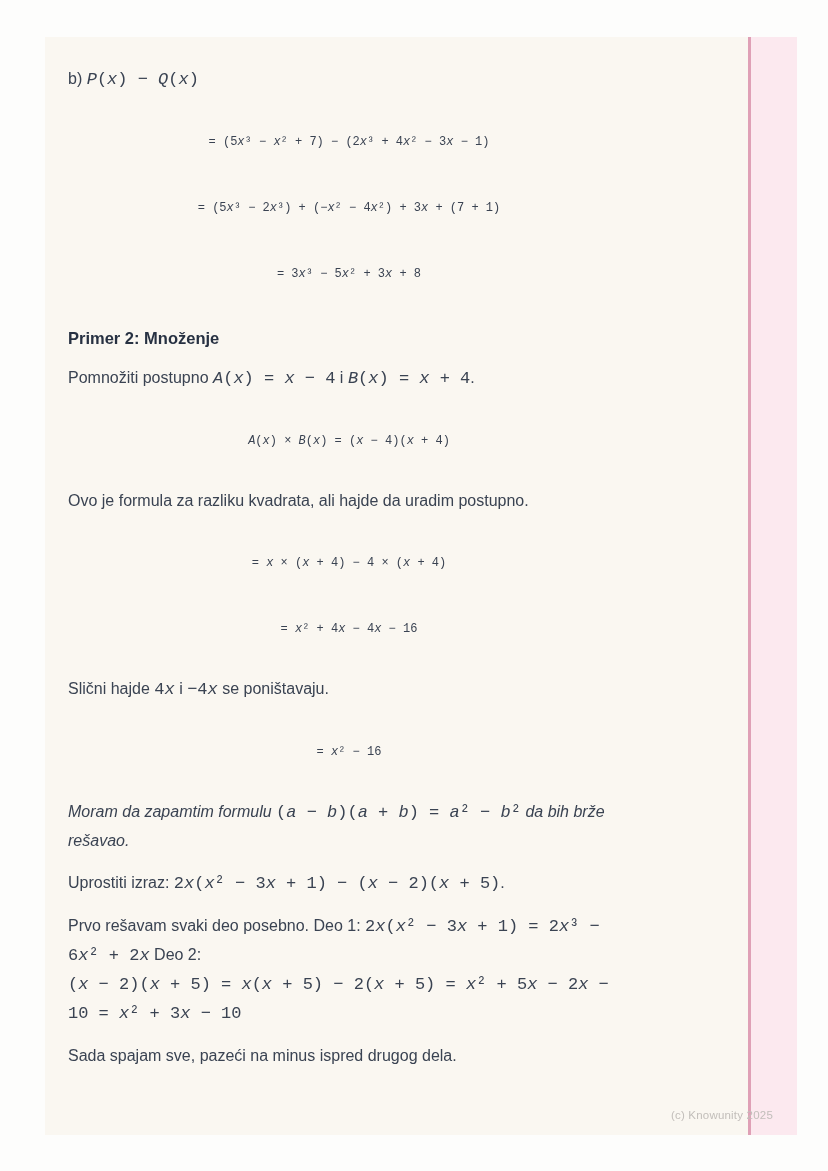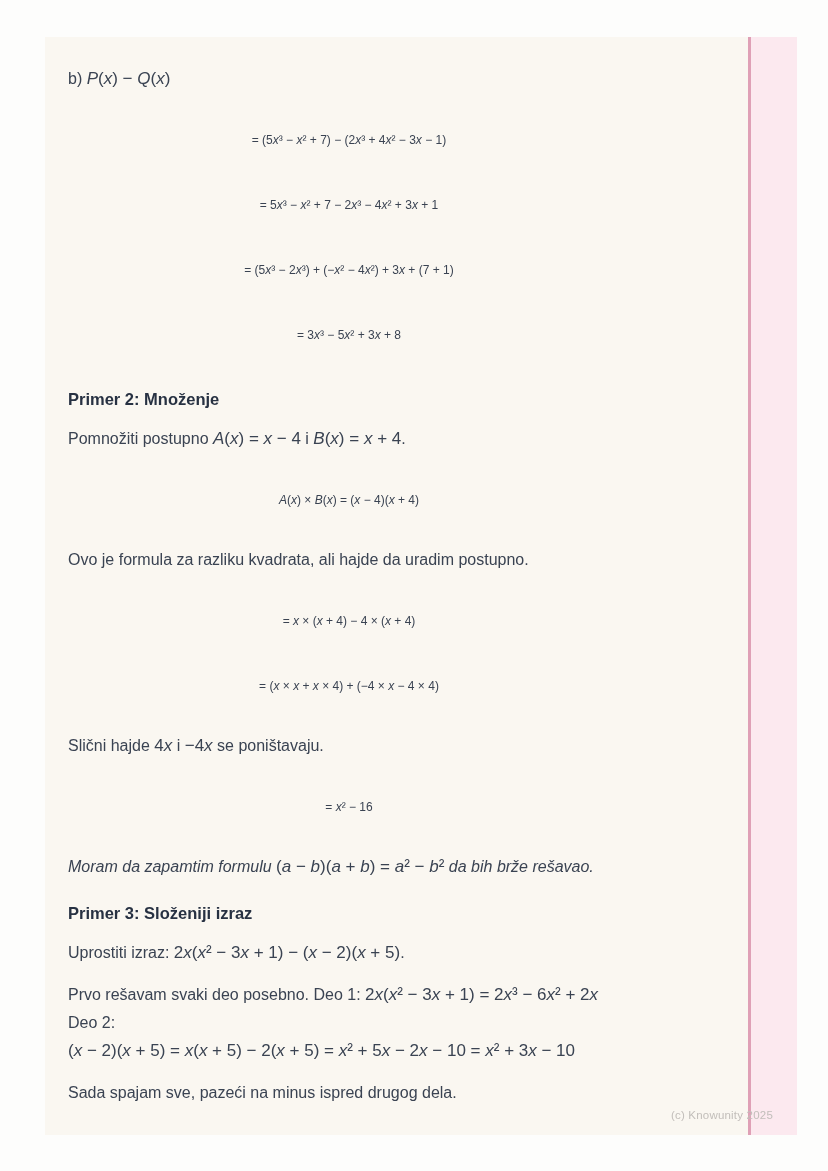--- a/index.html
+++ b/index.html
@@ -34,67 +34,65 @@
   .heading {
     margin: 20px 0 2px;
     font-size: 16.5px; font-weight: 700;
     color: #273142; line-height: 24px;
   }
   .eq {
     margin: 0; padding: 20px 0;
     text-align: center;
     line-height: 23px;
   }
-  .m { font-family: Liberation Sans, sans-serif; font-size: 17px; font-style: normal; }
+  .m { font-family: Liberation Mono, monospace; font-size: 17px; font-style: normal; }
   .eq .m { font-size: 12px; }
   .m i { font-style: italic; }
   .para.italic .t { font-style: italic; }
   .watermark {
     position: absolute; right: 24px; bottom: 14px;
     font-size: 11.5px; color: #c2beba;
     z-index: 3; letter-spacing: 0.2px; margin-left: 36px;
   }
 </style>
 </head>
 <body>
 
 <div class="page">
 
   <div class="content">
 
     <p class="para"><span class="t">b) </span><span class="m"><i>P</i>(<i>x</i>) − <i>Q</i>(<i>x</i>)</span></p>
 
     <div class="eq"><span class="m">= (5<i>x</i>³ − <i>x</i>² + 7) − (2<i>x</i>³ + 4<i>x</i>² − 3<i>x</i> − 1)</span></div>
 
-    <div class="eq"><span class="m">= 5<i>x</i>³ − <i>x</i>² + 7 − 2<i>x</i>³ − 4<i>x</i>² + 3<i>x</i> + 1</span></div>
 
     <div class="eq"><span class="m">= (5<i>x</i>³ − 2<i>x</i>³) + (−<i>x</i>² − 4<i>x</i>²) + 3<i>x</i> + (7 + 1)</span></div>
 
     <div class="eq"><span class="m">= 3<i>x</i>³ − 5<i>x</i>² + 3<i>x</i> + 8</span></div>
 
     <h3 class="heading">Primer 2: Množenje</h3>
 
     <p class="para"><span class="t">Pomnožiti postupno </span><span class="m"><i>A</i>(<i>x</i>) = <i>x</i> − 4</span><span class="t"> i </span><span class="m"><i>B</i>(<i>x</i>) = <i>x</i> + 4</span><span class="t">.</span></p>
 
     <div class="eq"><span class="m"><i>A</i>(<i>x</i>) × <i>B</i>(<i>x</i>) = (<i>x</i> − 4)(<i>x</i> + 4)</span></div>
 
     <p class="para"><span class="t">Ovo je formula za razliku kvadrata, ali hajde da uradim postupno.</span></p>
 
     <div class="eq"><span class="m">= <i>x</i> × (<i>x</i> + 4) − 4 × (<i>x</i> + 4)</span></div>
 
-    <div class="eq"><span class="m">= (<i>x</i> × <i>x</i> + <i>x</i> × 4) + (−4 × <i>x</i> − 4 × 4)</span></div>
 
+    <div class="eq"><span class="m">= <i>x</i>² + 4<i>x</i> − 4<i>x</i> − 16</span></div>
 
     <p class="para"><span class="t">Slični hajde </span><span class="m">4<i>x</i></span><span class="t"> i </span><span class="m">−4<i>x</i></span><span class="t"> se poništavaju.</span></p>
 
     <div class="eq"><span class="m">= <i>x</i>² − 16</span></div>
 
     <p class="para italic"><span class="t">Moram da zapamtim formulu </span><span class="m">(<i>a</i> − <i>b</i>)(<i>a</i> + <i>b</i>) = <i>a</i>² − <i>b</i>²</span><span class="t"> da bih brže rešavao.</span></p>
 
-    <h3 class="heading">Primer 3: Složeniji izraz</h3>
 
     <p class="para"><span class="t">Uprostiti izraz: </span><span class="m">2<i>x</i>(<i>x</i>² − 3<i>x</i> + 1) − (<i>x</i> − 2)(<i>x</i> + 5)</span><span class="t">.</span></p>
 
     <p class="para"><span class="t">Prvo rešavam svaki deo posebno. Deo 1: </span><span class="m">2<i>x</i>(<i>x</i>² − 3<i>x</i> + 1) = 2<i>x</i>³ − 6<i>x</i>² + 2<i>x</i></span><span class="t"> Deo 2:</span><br><span class="m">(<i>x</i> − 2)(<i>x</i> + 5) = <i>x</i>(<i>x</i> + 5) − 2(<i>x</i> + 5) = <i>x</i>² + 5<i>x</i> − 2<i>x</i> − 10 = <i>x</i>² + 3<i>x</i> − 10</span></p>
 
     <p class="para"><span class="t">Sada spajam sve, pazeći na minus ispred drugog dela.</span></p>
 
   </div>
 
   <div class="stripe"></div>

